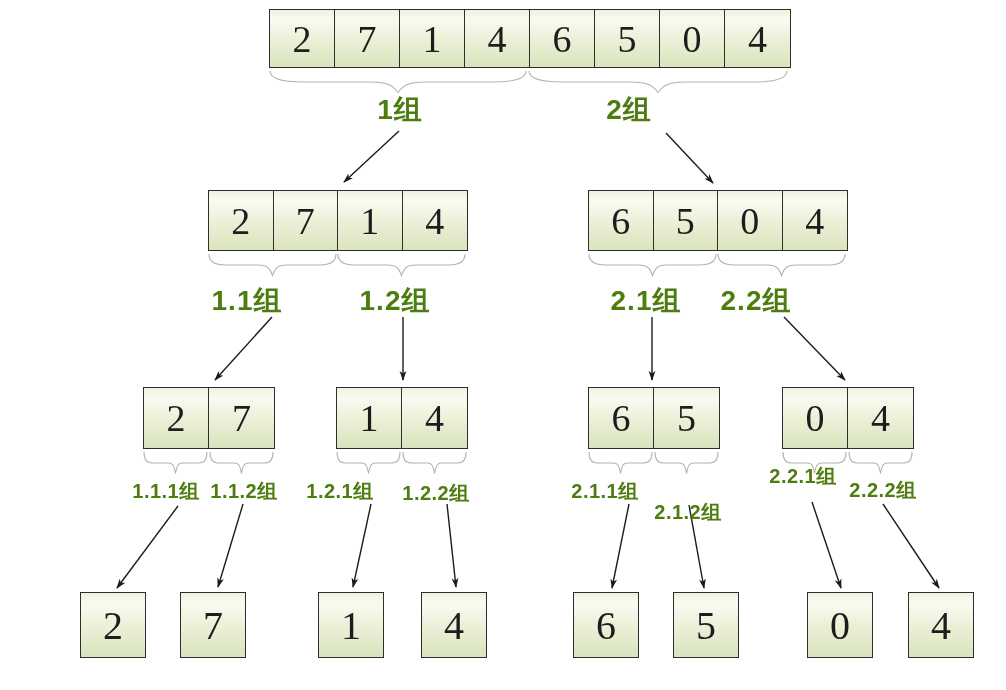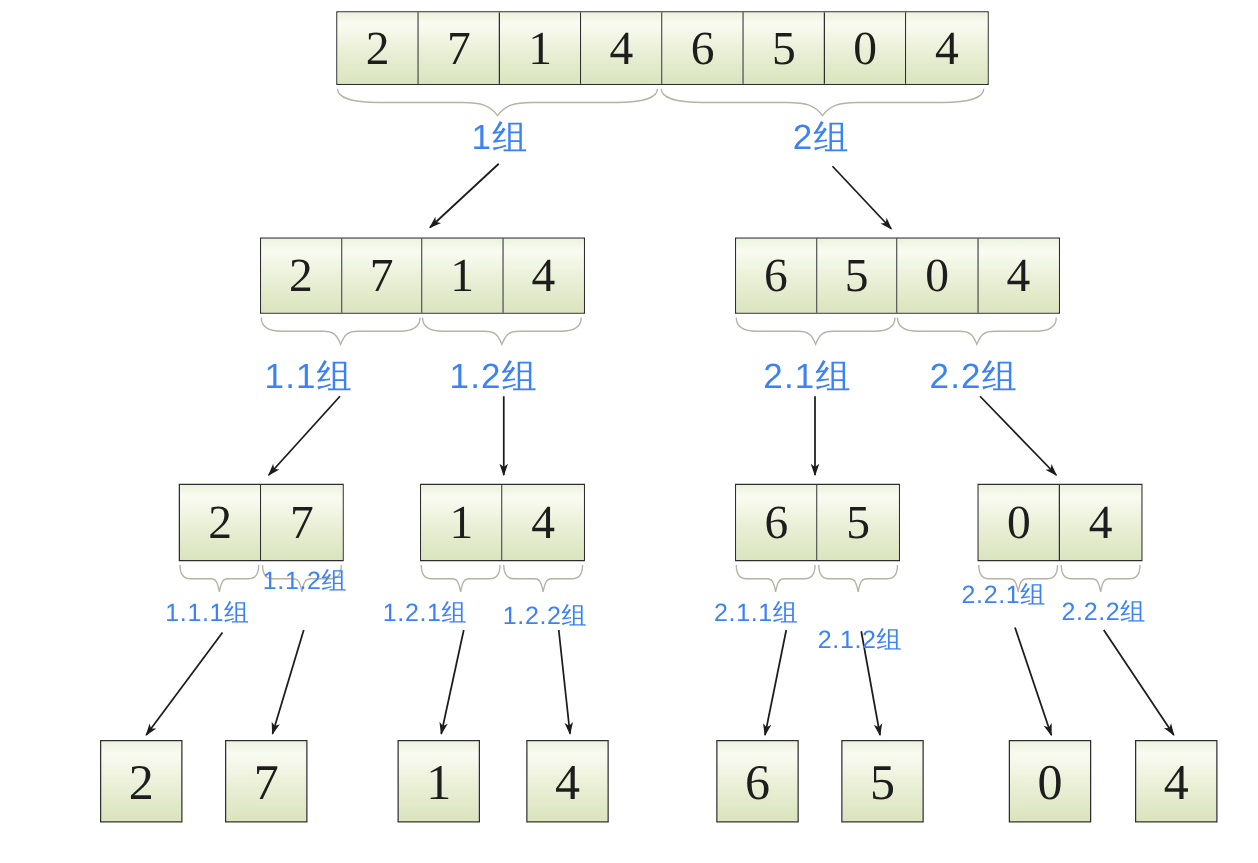--- a/index.html
+++ b/index.html
@@ -24,22 +24,22 @@
   .lv2 .cell{width:65px;height:60px;}
   .box{
     position:absolute;width:66px;height:66px;box-sizing:border-box;
     border:1.6px solid #2e2e2e;
     background:linear-gradient(180deg,#edf2dd 0%,#f9fbf1 16%,#ebf0d8 52%,#dae4bd 100%);
     display:flex;align-items:center;justify-content:center;
     color:#1d1d1d;font-size:40px;
   }
   .glabel{
     position:absolute;transform:translateX(-50%);
-    font-family:"Liberation Sans",sans-serif;font-weight:400;
-    color:#3b82f6;font-size:28px;line-height:1.05;white-space:nowrap;letter-spacing:1px;
+    font-family:"Liberation Sans",sans-serif;font-weight:700;
+    color:#4d7c0f;font-size:28px;line-height:1.05;white-space:nowrap;letter-spacing:1px;
   }
   .glabel.small{font-size:20px;letter-spacing:0.5px;}
 </style>
 </head>
 <body>
 
 <div class="stage">
 
   <svg class="overlay" width="1006" height="690">
     <defs>
@@ -88,57 +88,57 @@
     <div class="cell">2</div>
     <div class="cell">7</div>
     <div class="cell">1</div>
     <div class="cell">4</div>
     <div class="cell">6</div>
     <div class="cell">5</div>
     <div class="cell">0</div>
     <div class="cell">4</div>
   </div>
   <div class="glabel" style="left:400px;top:95px">1组</div>
-  <div class="glabel" style="left:657px;top:95px">2组</div>
+  <div class="glabel" style="left:629px;top:95px">2组</div>
 
   <div class="array lv1" style="left:208px;top:190px">
     <div class="cell">2</div>
     <div class="cell">7</div>
     <div class="cell">1</div>
     <div class="cell">4</div>
   </div>
   <div class="array lv1" style="left:588px;top:190px">
     <div class="cell">6</div>
     <div class="cell">5</div>
     <div class="cell">0</div>
     <div class="cell">4</div>
   </div>
   <div class="glabel" style="left:247px;top:286px">1.1组</div>
   <div class="glabel" style="left:395px;top:286px">1.2组</div>
   <div class="glabel" style="left:646px;top:286px">2.1组</div>
-  <div class="glabel" style="left:779px;top:286px">2.2组</div>
+  <div class="glabel" style="left:756px;top:286px">2.2组</div>
 
   <div class="array lv2" style="left:143px;top:387px">
     <div class="cell">2</div>
     <div class="cell">7</div>
   </div>
   <div class="array lv2" style="left:336px;top:387px">
     <div class="cell">1</div>
     <div class="cell">4</div>
   </div>
   <div class="array lv2" style="left:588px;top:387px">
     <div class="cell">6</div>
     <div class="cell">5</div>
   </div>
   <div class="array lv2" style="left:782px;top:387px">
     <div class="cell">0</div>
     <div class="cell">4</div>
   </div>
   <div class="glabel small" style="left:166px;top:481px">1.1.1组</div>
-  <div class="glabel small" style="left:244px;top:455px">1.1.2组</div>
+  <div class="glabel small" style="left:244px;top:481px">1.1.2组</div>
   <div class="glabel small" style="left:340px;top:481px">1.2.1组</div>
   <div class="glabel small" style="left:436px;top:483px">1.2.2组</div>
   <div class="glabel small" style="left:605px;top:481px">2.1.1组</div>
   <div class="glabel small" style="left:688px;top:502px">2.1.2组</div>
   <div class="glabel small" style="left:803px;top:466px">2.2.1组</div>
   <div class="glabel small" style="left:883px;top:480px">2.2.2组</div>
 
   <div class="box" style="left:80px;top:592px">2</div>
   <div class="box" style="left:180px;top:592px">7</div>
   <div class="box" style="left:318px;top:592px">1</div>

